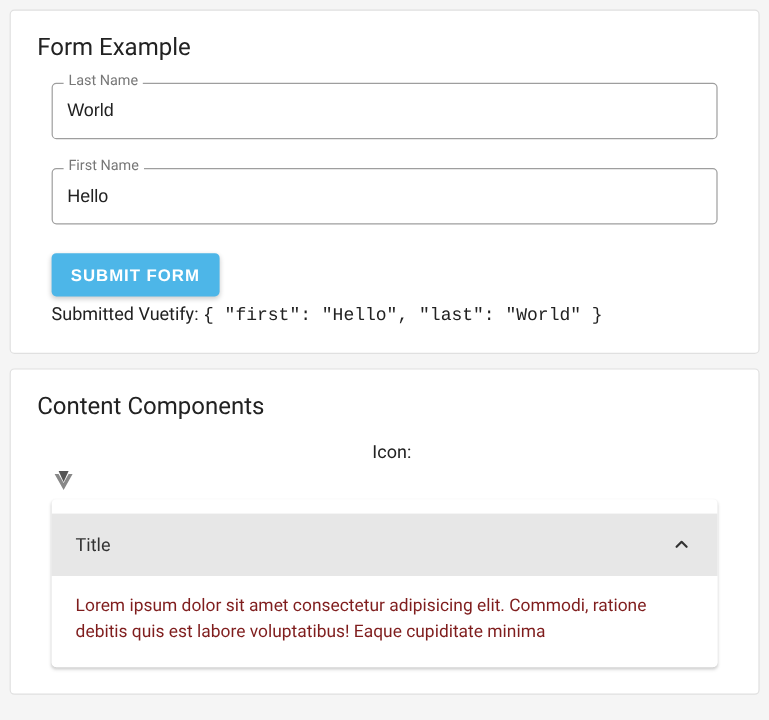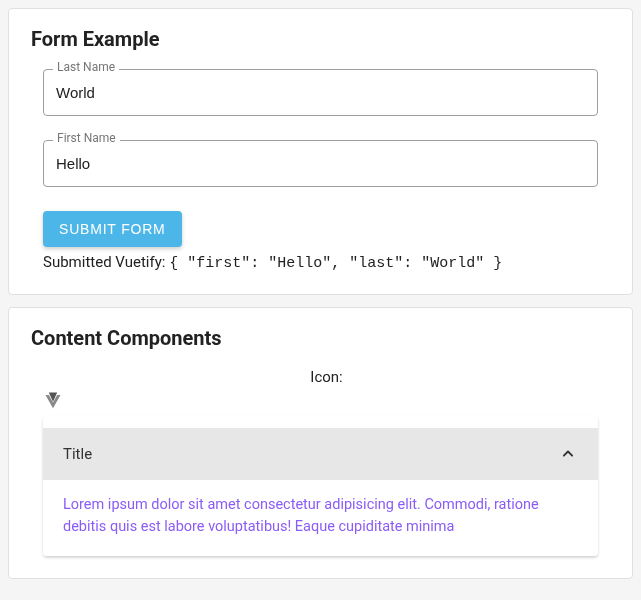--- a/index.html
+++ b/index.html
@@ -15,21 +15,21 @@
     }
     .card {
       background: #fff;
       border: 1px solid #e0e0e0;
       border-radius: 4px;
       padding: 18px 22px 22px 22px;
       margin-bottom: 12px;
     }
     .card-title {
       font-size: 20px;
-      font-weight: 700;
+      font-weight: 400;
       color: #222;
       margin-bottom: 18px;
     }
     .field-wrapper {
       position: relative;
       margin: 0 12px 24px 12px;
     }
     .field-label {
       position: absolute;
       top: -9px;
@@ -54,20 +54,21 @@
       color: #fff;
       border: none;
       padding: 10px 16px;
       font-size: 14px;
       letter-spacing: 0.8px;
       border-radius: 4px;
       cursor: pointer;
       box-shadow: 0 2px 4px rgba(0,0,0,0.2);
       margin-left: 12px;
       text-transform: uppercase;
+      font-weight: bold;
     }
     .submitted-row {
       margin-left: 12px;
       margin-top: 6px;
       font-size: 15px;
       color: #222;
     }
     .submitted-row .code {
       font-family: "Courier New", Courier, monospace;
     }
@@ -102,21 +103,21 @@
       margin-top: 12px;
     }
     .chevron {
       width: 20px;
       height: 20px;
     }
     .accordion-body {
       background: #fff;
       padding: 14px 20px 18px 20px;
       font-size: 14.5px;
-      color: #8b5cf6;
+      color: #7f1d1d;
       line-height: 1.5;
     }
   </style>
 </head>
 <body>
 
 <div class="card">
   <h2 class="card-title">Form Example</h2>
 
   <div class="field-wrapper">

